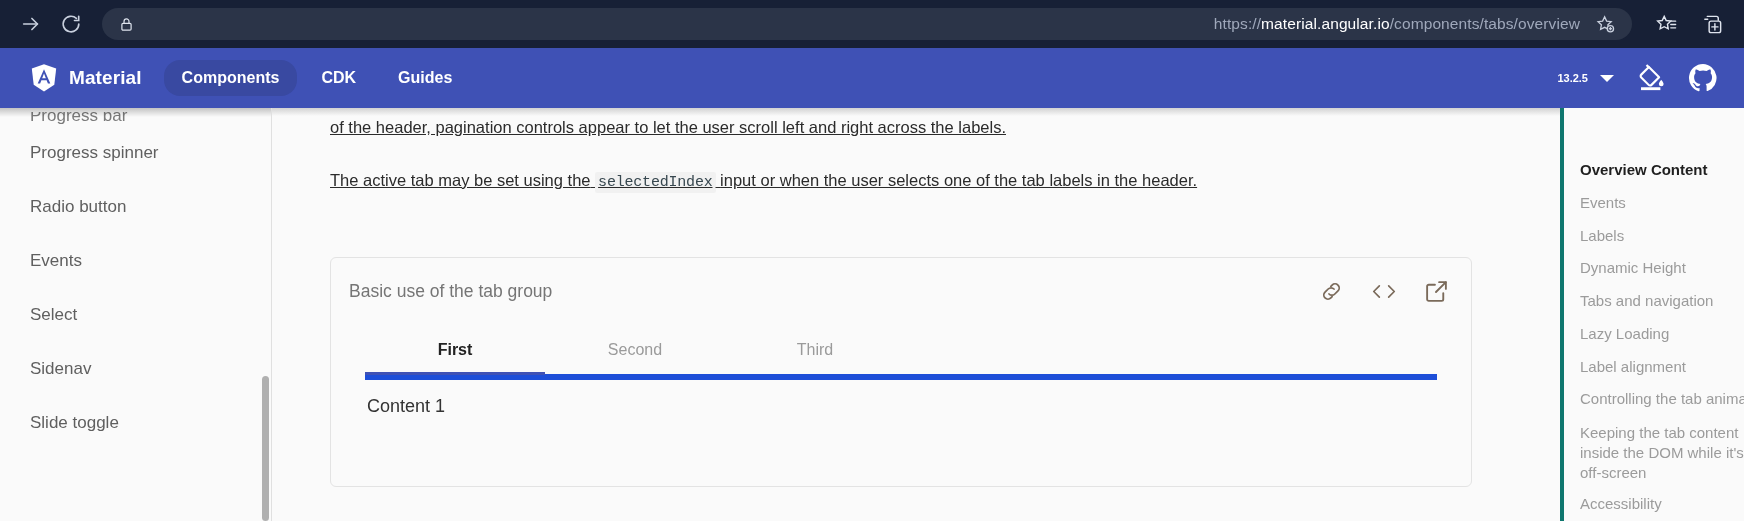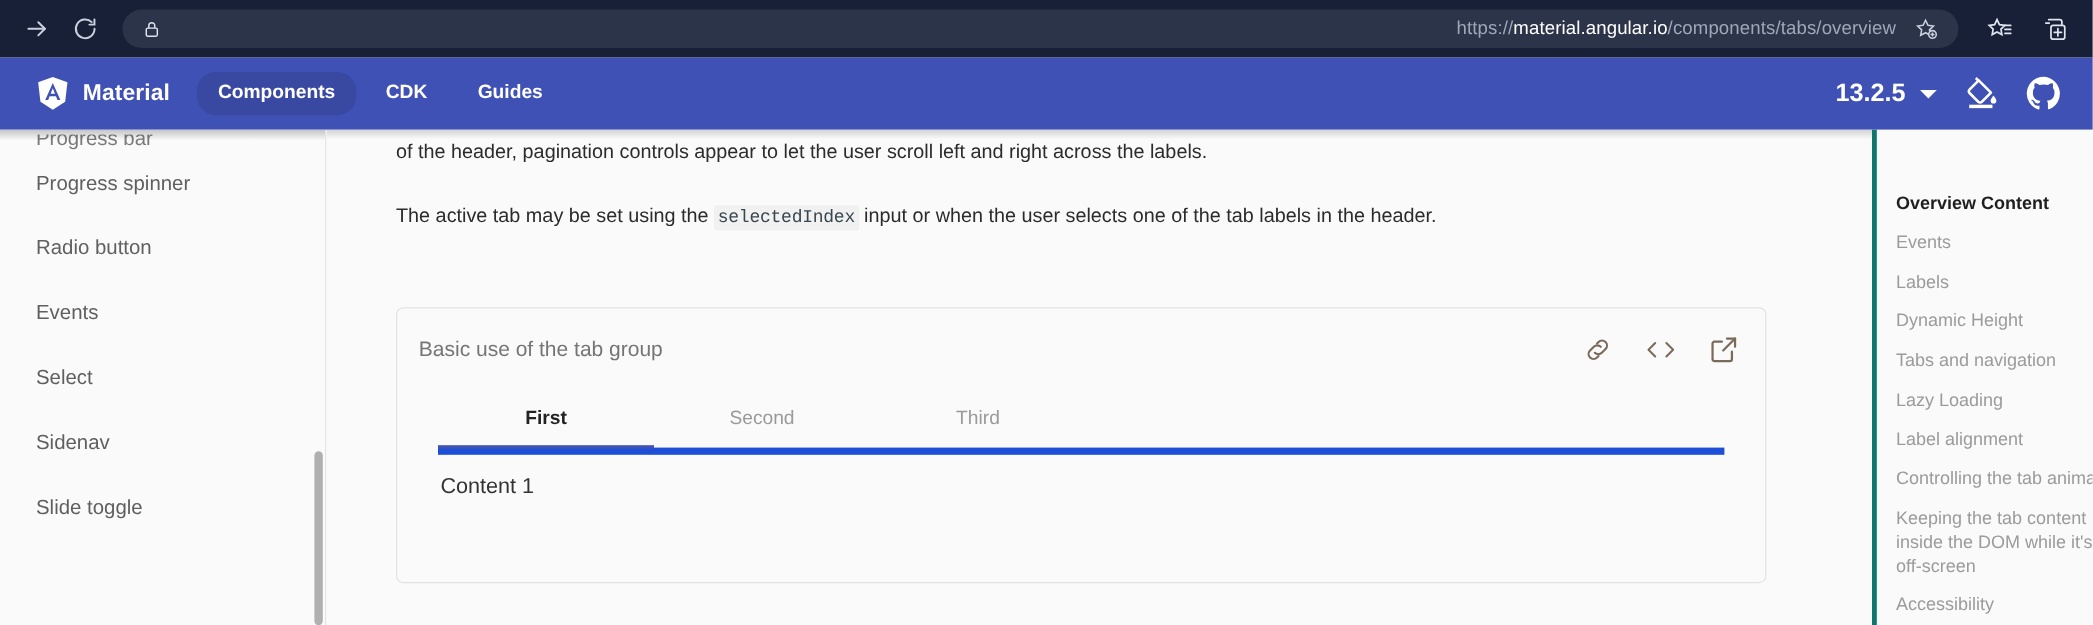--- a/index.html
+++ b/index.html
@@ -99,21 +99,21 @@
     margin-left: auto;
     display: flex;
     align-items: center;
     gap: 22px;
   }
   .version-select {
     display: flex;
     align-items: center;
     gap: 12px;
     color: #fff;
-    font-size: 21px;
+    font-size: 11px;
     font-weight: bold;
   }
   .caret {
     width: 0; height: 0;
     border-left: 7px solid transparent;
     border-right: 7px solid transparent;
     border-top: 7px solid #ffffff;
   }
   .nav-icon-btn { display: flex; align-items: center; justify-content: center; }
   .github-clip { width: 30px; overflow: hidden; }
@@ -184,20 +184,21 @@
     height: 8px;
     background: linear-gradient(to bottom, rgba(0,0,0,0.16), rgba(0,0,0,0));
     pointer-events: none;
     z-index: 5;
   }
   .para {
     font-size: 16.5px;
     line-height: 1.55;
     color: #2b2b2b;
     max-width: 945px;
+    text-decoration: underline;
   }
   .p1 { padding-top: 7px; }
   .p2 { padding-top: 27px; }
   code.inline {
     font-family: "Liberation Mono", monospace;
     font-size: 15px;
     background: #f1f1f1;
     color: #37474f;
     padding: 2px 3px;
     border-radius: 2px;

